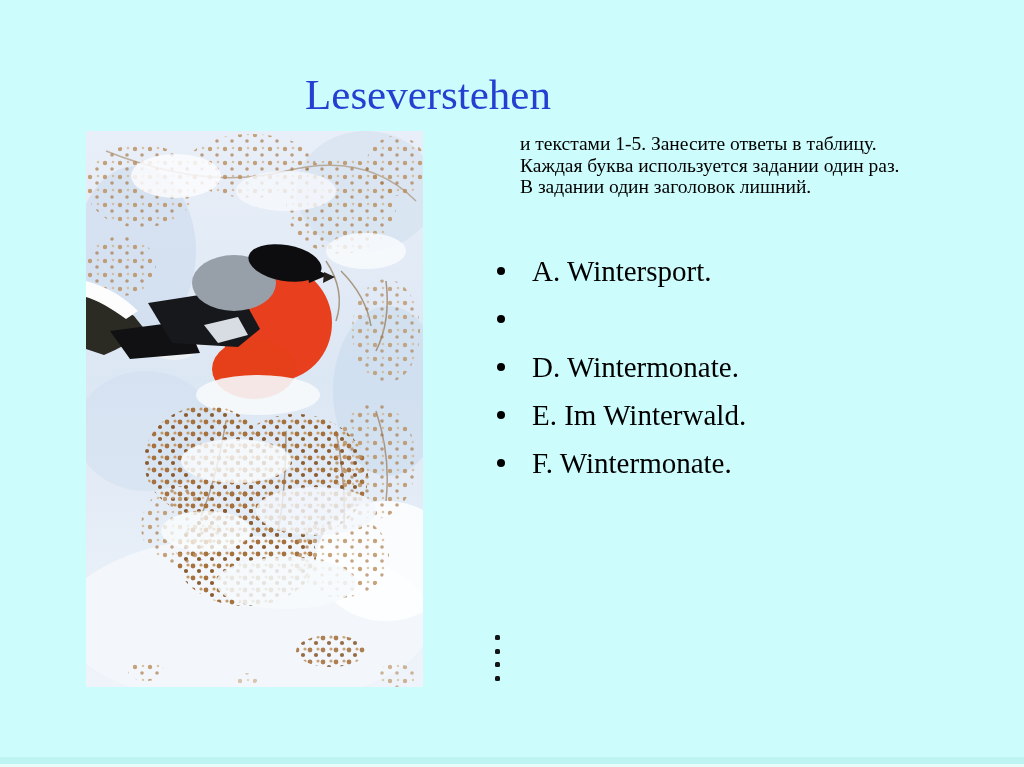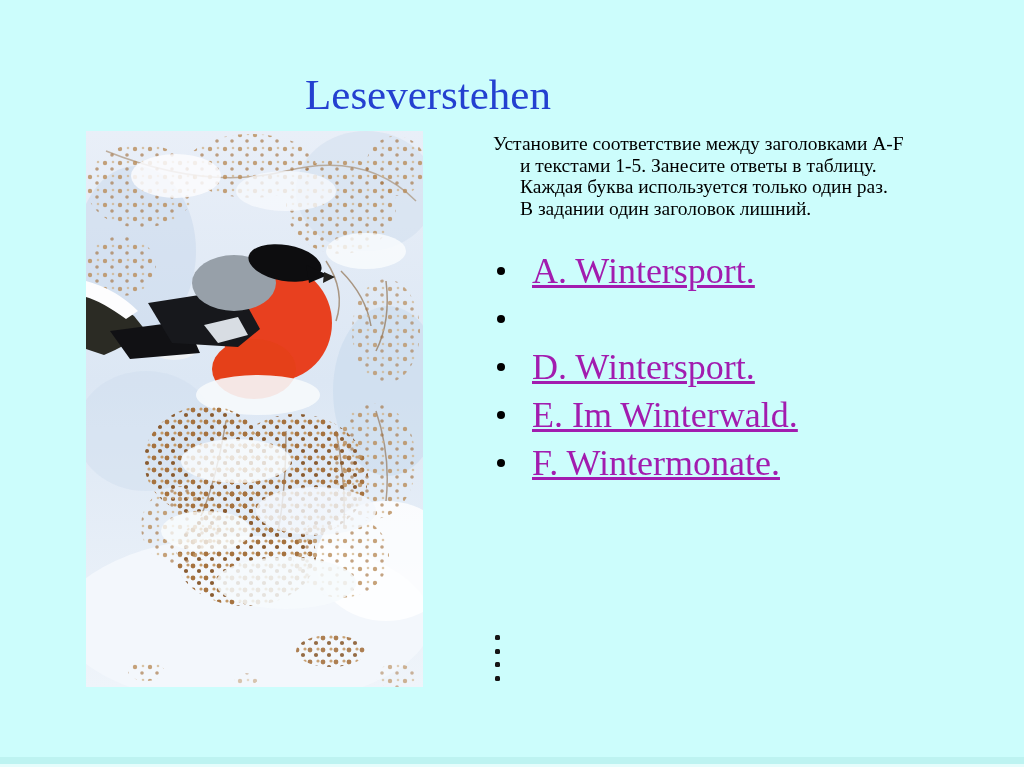--- a/index.html
+++ b/index.html
@@ -37,23 +37,22 @@
   .headings{
     position:absolute;
     left:497px;top:247px;
     margin:0;padding:0;
     list-style:none;
   }
   .headings li{
     height:48px;
     display:flex;
     align-items:center;
-    font-size:36px;
-    color:#a21caf;
-    text-decoration:underline;
+    font-size:29px;
+    color:#000000;
   }
   .bullet{
     width:8px;height:8px;
     border-radius:50%;
     background:#000;
     margin-right:27px;
     flex:0 0 auto;
   }
   .empty-bullets{
     position:absolute;
@@ -77,23 +76,22 @@
   }
 </style>
 </head>
 <body>
 
 <div id="stage">
 
   <h1 class="title">Leseverstehen</h1>
 
   <div class="instruction">
-    <div>Установите соответствие между заголовками A-F</div>
     <div class="wrap">и текстами 1-5. Занесите ответы в таблицу.</div>
-    <div class="wrap">Каждая буква используется только один раз.</div>
+    <div class="wrap">Каждая буква используется задании один раз.</div>
     <div class="wrap">В задании один заголовок лишний.</div>
   </div>
 
   <div class="photo">
     <svg width="337" height="556" viewBox="0 0 337 556" xmlns="http://www.w3.org/2000/svg">
       <defs>
         <linearGradient id="snowbg" x1="0" y1="0" x2="0" y2="1">
           <stop offset="0" stop-color="#e9eff8"></stop>
           <stop offset="0.45" stop-color="#dce7f4"></stop>
           <stop offset="1" stop-color="#eff4fa"></stop>
@@ -169,21 +167,21 @@
   <ul class="headings">
     <li>
         <span class="bullet"></span>
         <span>A. Wintersport.</span>
       </li>
     <li>
         <span class="bullet"></span>
       </li>
     <li>
         <span class="bullet"></span>
-        <span>D. Wintersport.</span>
+        <span>D. Wintermonate.</span>
       </li>
     <li>
         <span class="bullet"></span>
         <span>E. Im Winterwald.</span>
       </li>
     <li>
         <span class="bullet"></span>
         <span>F. Wintermonate.</span>
       </li>
   </ul>

